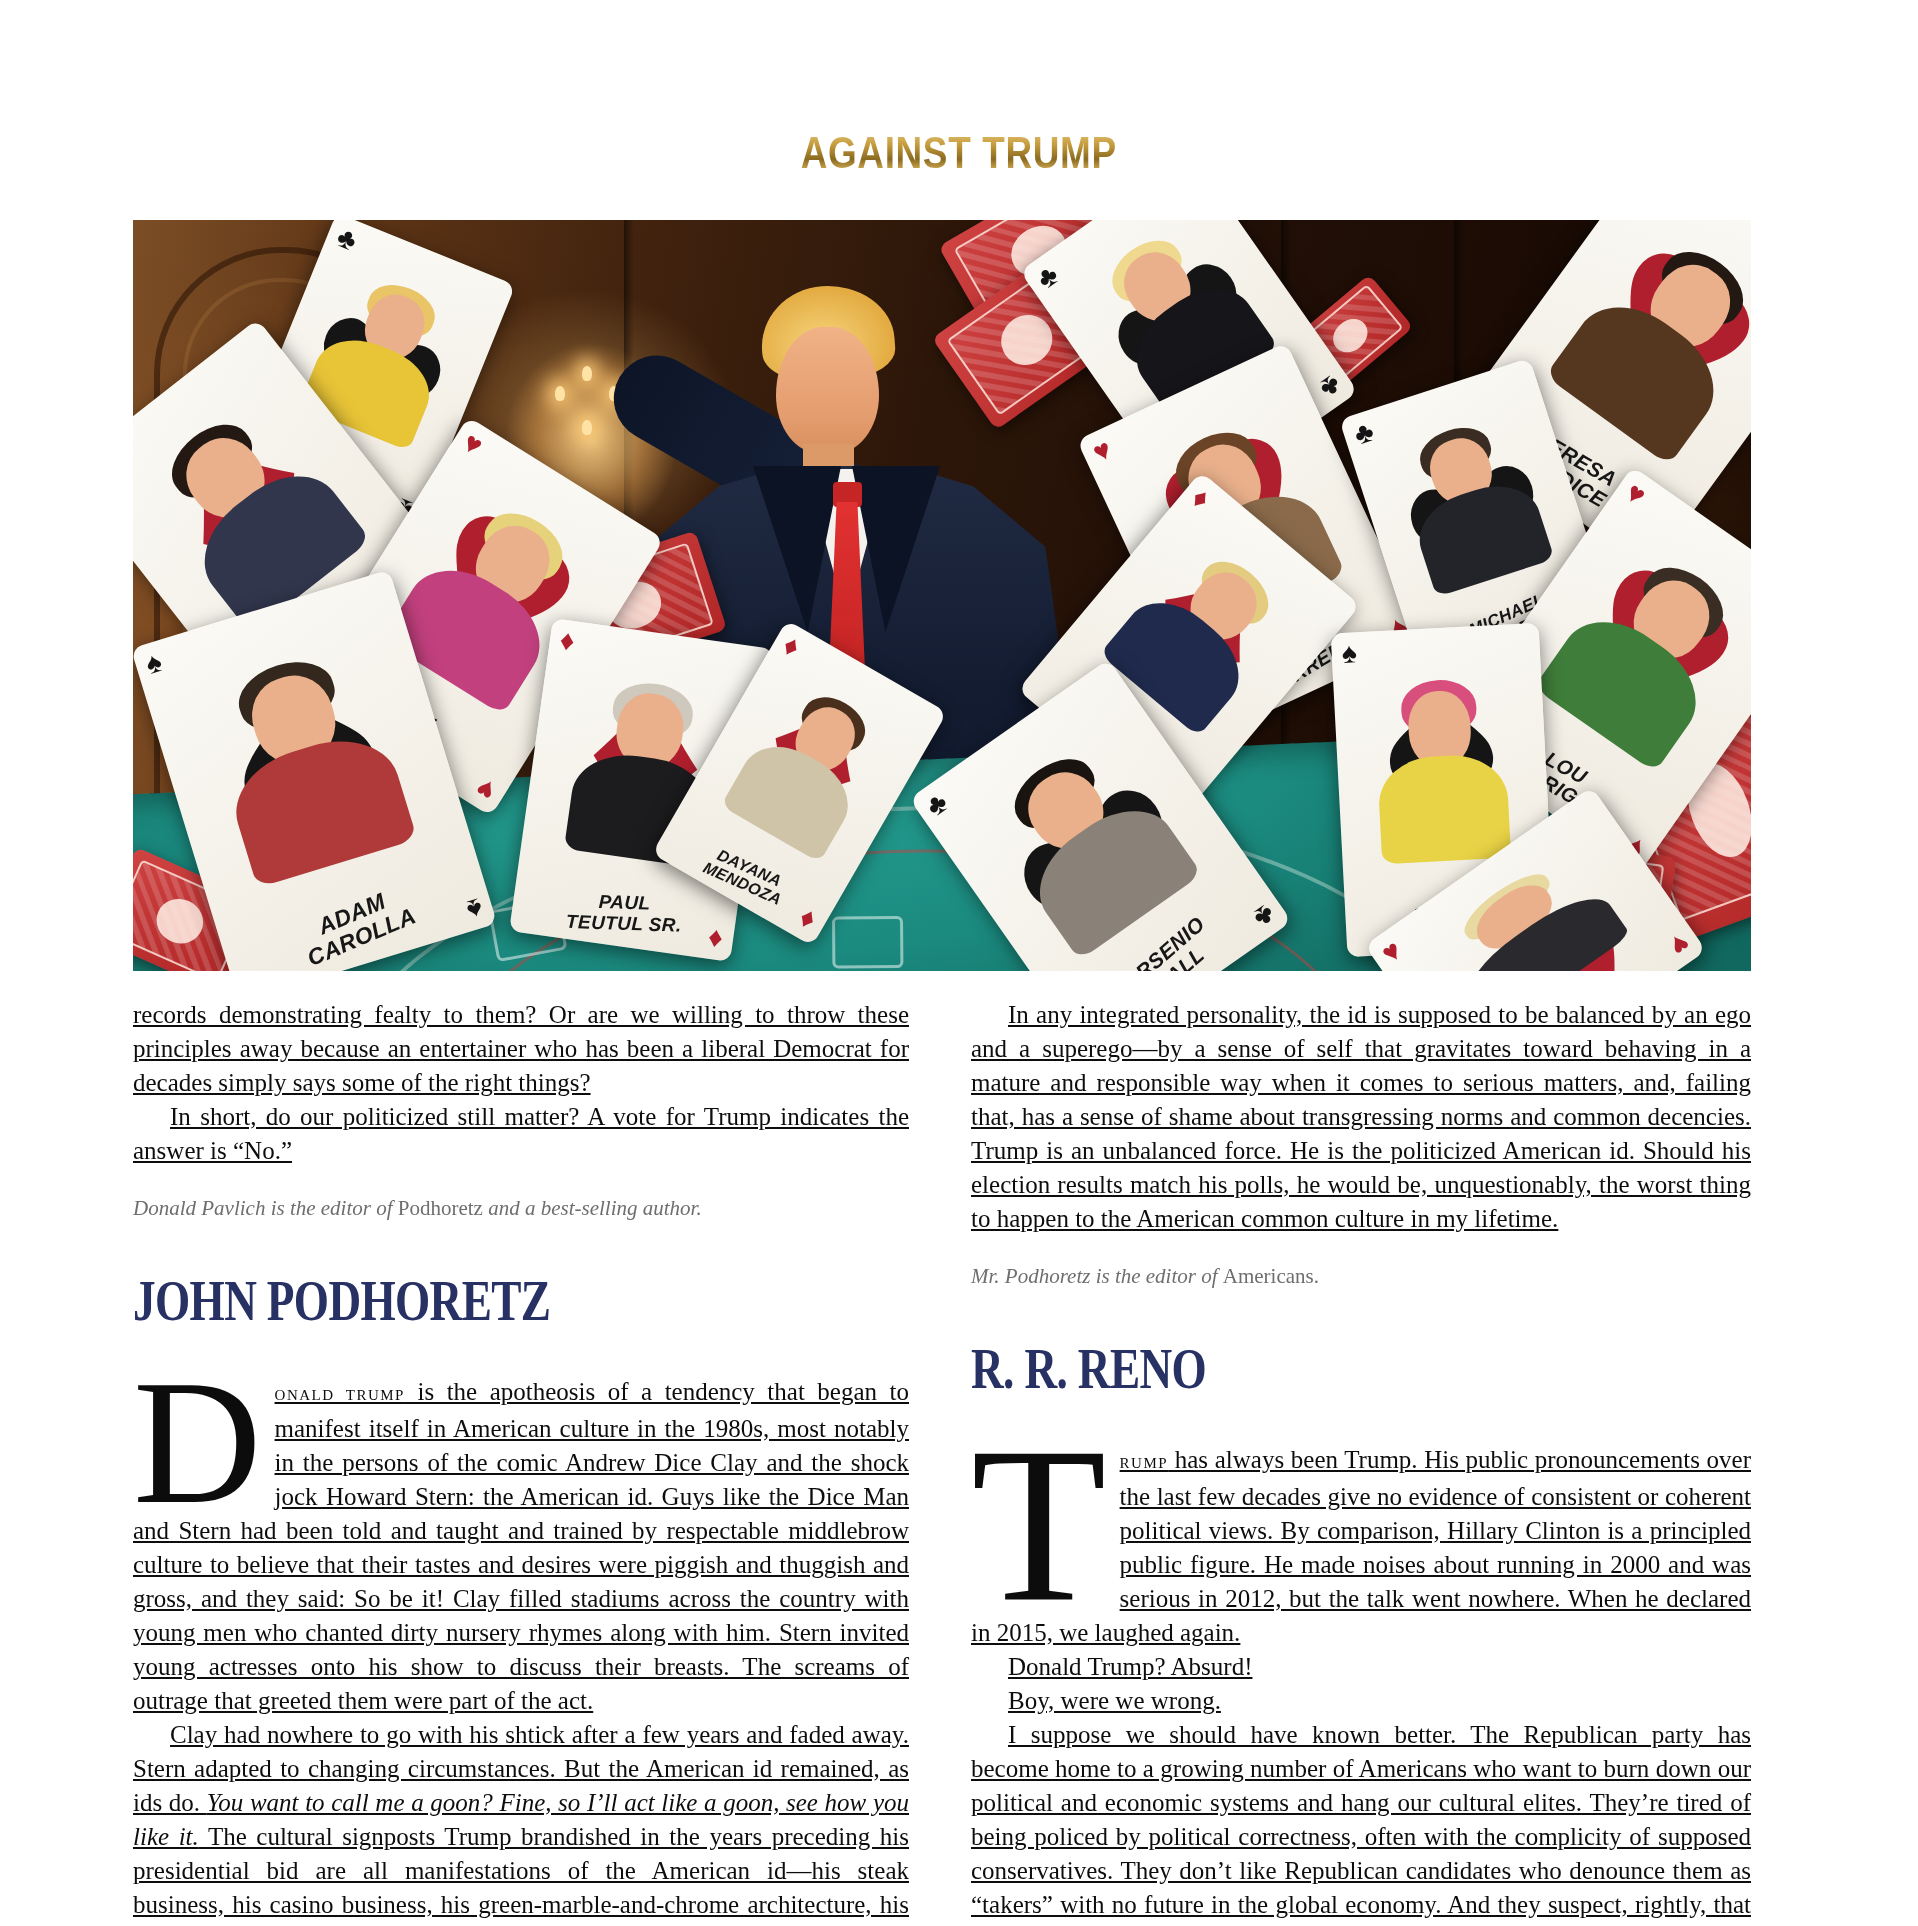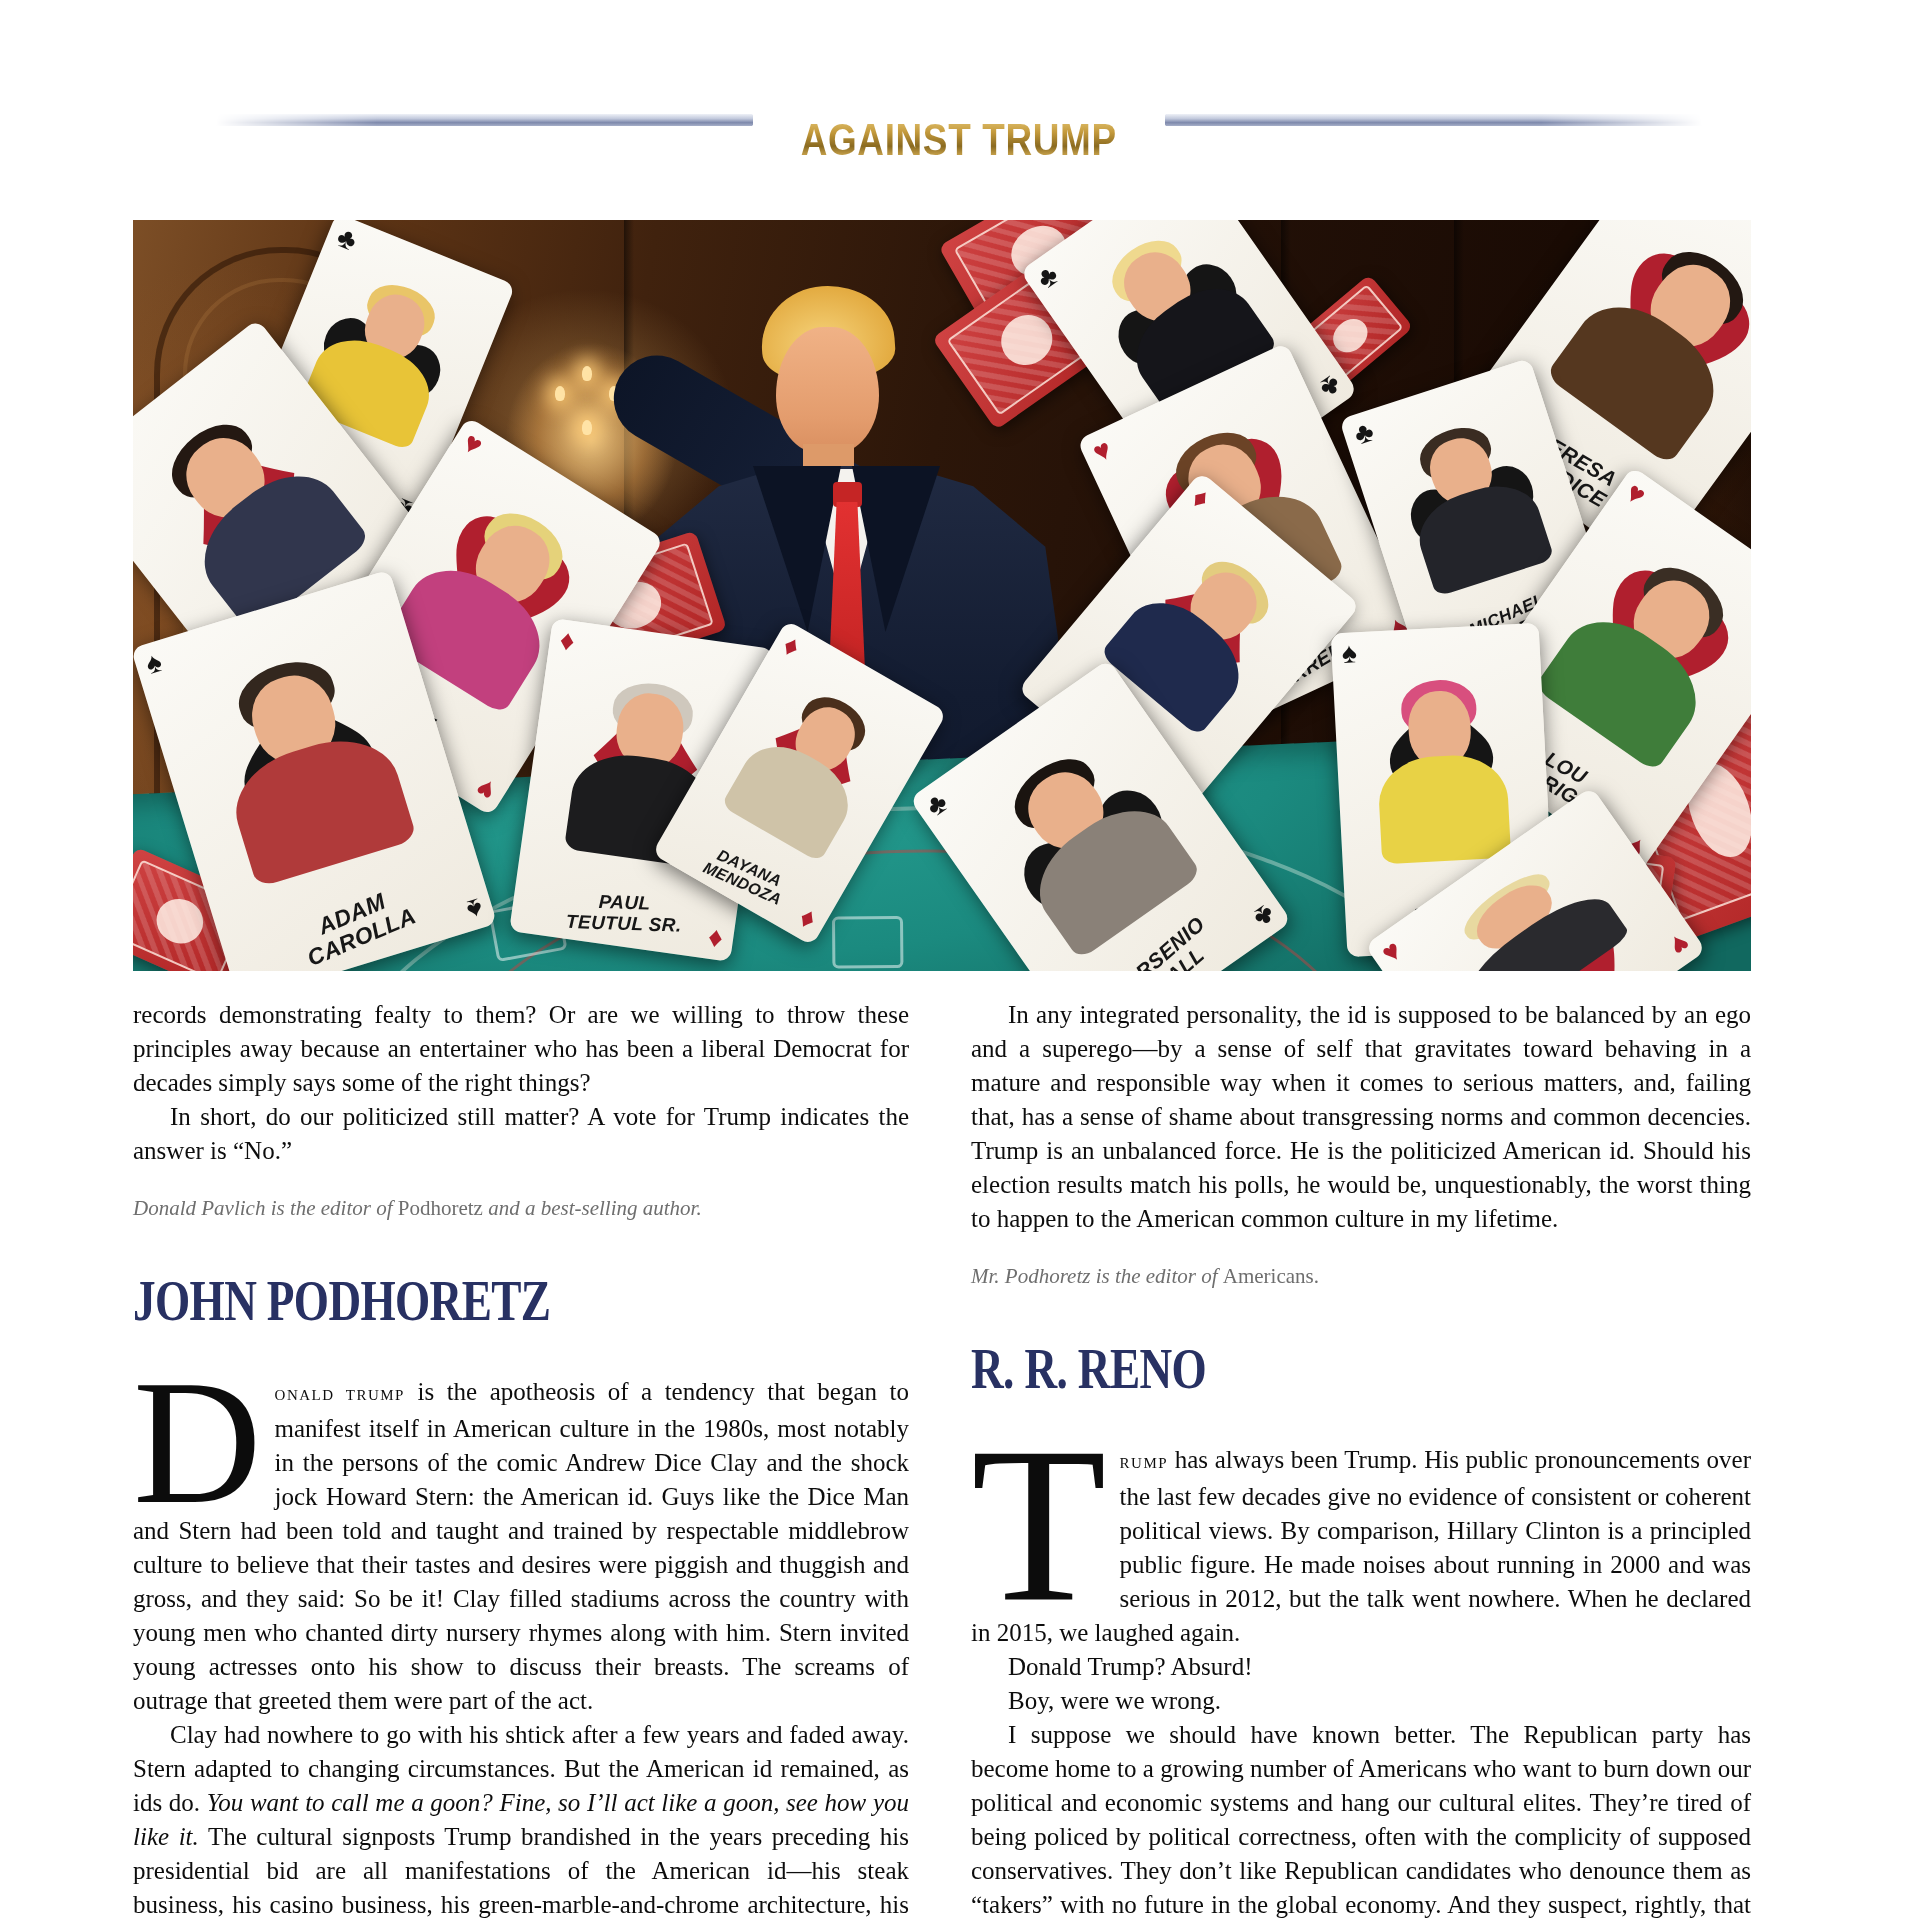--- a/index.html
+++ b/index.html
@@ -1,21 +1,21 @@
 <!DOCTYPE html>
 <html style="font-size:6.2px"><head>
 <meta charset="utf-8">
 <style>
   html,body{margin:0;padding:0;background:#ffffff;}
   .page{position:relative;width:1918px;height:2527px;background:#ffffff;overflow:hidden;
         font-family:"Liberation Serif",serif;color:#0d0d0d;}
 
   
   .banner{position:absolute;left:216px;right:216px;top:114px;height:58px;
-          display:flex;align-items:flex-start;gap:13px;}
+          display:flex;align-items:center;gap:13px;flex-direction:column;}
   .bar{flex:1;height:11.6px;border-radius:1.2px;
        background:linear-gradient(180deg,#eef1f7 0%,#c3cadd 38%,#7e89ac 72%,#a7b0c9 100%);}
   .bar-left{-webkit-mask-image:linear-gradient(90deg,transparent 0%,#000 30%);
             mask-image:linear-gradient(90deg,transparent 0%,#000 30%);}
   .bar-right{-webkit-mask-image:linear-gradient(270deg,transparent 0%,#000 30%);
              mask-image:linear-gradient(270deg,transparent 0%,#000 30%);}
   .banner-title{font-family:"Liberation Sans",sans-serif;font-weight:bold;font-size:45px;
         letter-spacing:0.8px;white-space:nowrap;
         background:linear-gradient(180deg,#ecd083 0%,#c49a3c 35%,#8a6a20 62%,#d9b258 85%,#a8842f 100%);
         -webkit-background-clip:text;background-clip:text;color:transparent;
@@ -101,21 +101,21 @@
         box-shadow:0 4.6px 15.4px rgba(0,0,0,.5);}
   .back-inner{position:absolute;left:7%;top:9%;right:7%;bottom:9%;border:2.3px solid rgba(255,235,225,.8);border-radius:4.6px;
         background:repeating-linear-gradient(45deg,rgba(255,255,255,.16) 0 5.4px,rgba(0,0,0,0) 5.4px 10.8px);}
   .back-emblem{position:absolute;left:50%;top:50%;width:34%;height:44%;transform:translate(-50%,-50%);
         border-radius:50%;background:rgba(255,240,230,.85);}
 
   
   .col{position:absolute;top:998px;width:776px;font-size:25px;line-height:34px;text-align:justify;}
   .col-left{left:133px;}
   .col-right{left:971px;width:780px;}
-  .para{margin:0;}
+  .para{margin:0;text-decoration:underline;}
   .para.indent{text-indent:37px;}
   .bio{margin:27px 0 0 0;font-size:21px;line-height:27px;color:#6e6e6e;text-align:left;}
   .author-heading{margin:50px 0 45px 0;font-size:58px;line-height:58px;font-weight:700;
         color:#283163;letter-spacing:-0.8px;white-space:nowrap;}
   .author-heading > span{display:inline-block;transform:scaleX(.78);transform-origin:0 50%;}
   .dropcap{float:left;font-weight:400;color:#0c0c0c;margin:3.9px 13px 0 0;}
   .dc4{font-size:178px;line-height:127px;}
   .dc5{font-size:222px;line-height:157px;}
   .sc{font-size:15px;letter-spacing:1.5px;}
 </style>

